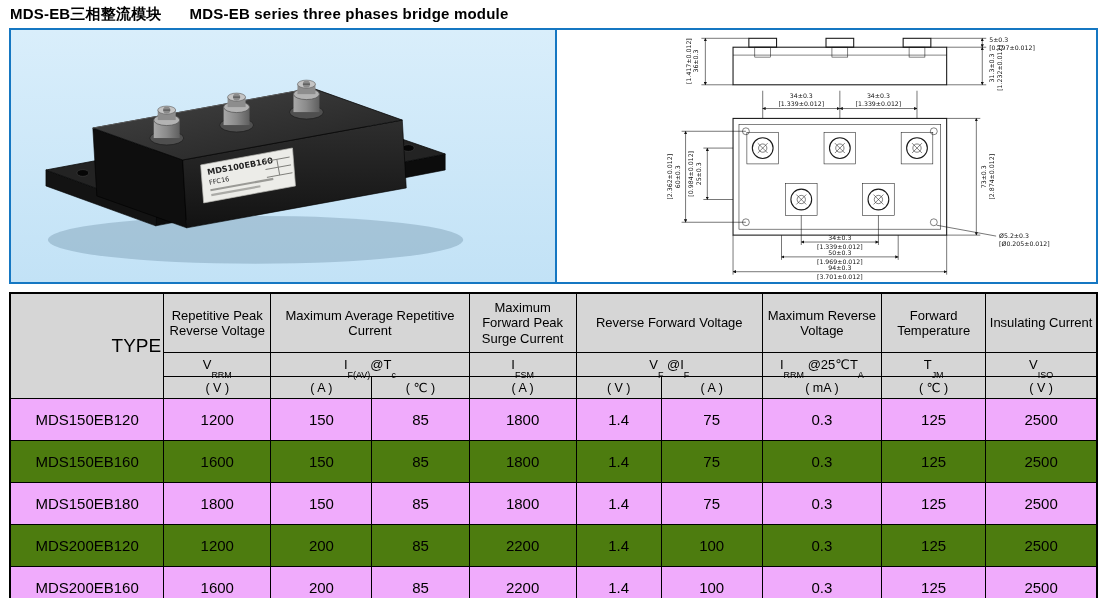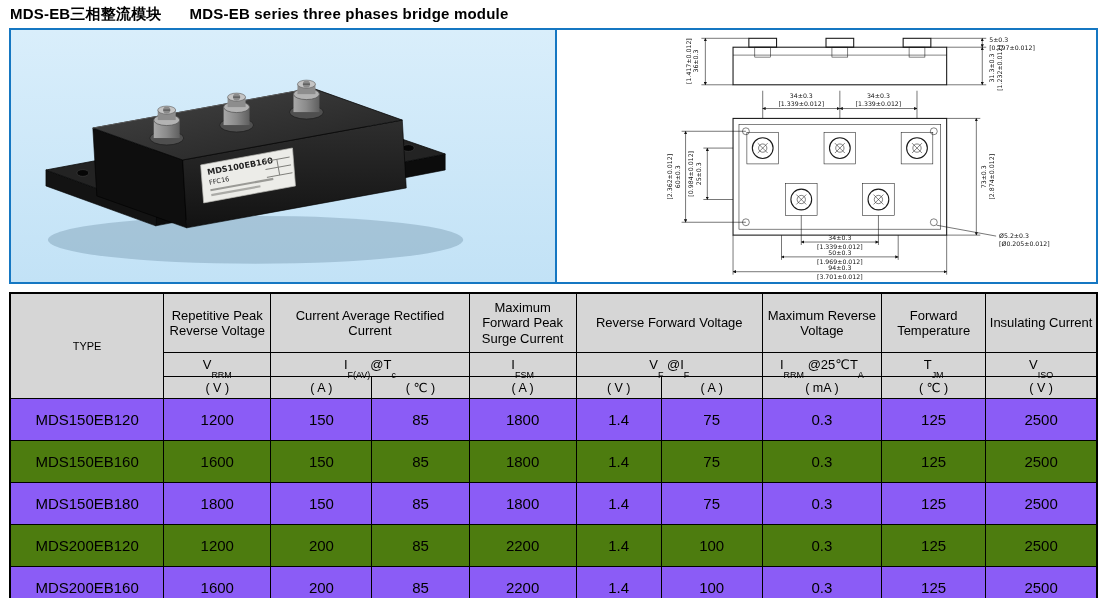--- a/index.html
+++ b/index.html
@@ -13,24 +13,24 @@
     border-right:2px solid #1577c2;box-sizing:border-box;}
   .panel-drawing{flex:1;background:#fff;}
   .panel-photo svg,.panel-drawing svg{width:100%;height:100%;display:block;}
   
   .table-wrap{margin:8px 9px 0 9px;}
   table{border-collapse:collapse;width:1089px;table-layout:fixed;}
   th,td{border:1px solid #000;text-align:center;vertical-align:middle;padding:1px 2px;}
   table{border:2px solid #000;}
   thead th{background:#d6d6d6;font-weight:normal;}
   th.grp{font-size:13px;line-height:1.18;height:56px;}
-  th.type-h{font-size:11px;}
+  th.type-h{font-size:19px;text-align:right;}
   th.sym{font-size:13px;height:21px;}
   th.unit{font-size:12.5px;height:19px;}
-  tbody td{font-size:15px;height:39px;background:#8b5cf6;}
+  tbody td{font-size:15px;height:39px;background:#f0abfc;}
   tbody tr.alt td{background:#4d7c0f;}
   td.type{font-size:15px;}
   .sub{font-size:69%;position:relative;top:9px;}
   
   .dtxt{font-family:"DejaVu Sans",sans-serif;font-size:6.3px;fill:#111;text-anchor:middle;}
   .dtxt.start{text-anchor:start;}
   .ol{fill:none;stroke:#1a1a1a;stroke-width:1.1;}
   .ol2{fill:none;stroke:#1a1a1a;stroke-width:0.55;}
   .dim{fill:none;stroke:#1a1a1a;stroke-width:0.6;}
   .lbl-txt{font-family:"DejaVu Sans",sans-serif;fill:#222;}
@@ -290,21 +290,21 @@
           <col style="width:84px">
           <col style="width:100px">
           <col style="width:118px">
         <col style="width:103px">
           <col style="width:110px">
       </colgroup>
       <thead>
         <tr>
           <th rowspan="3" class="type-h">TYPE</th>
           <th class="grp">Repetitive Peak Reverse Voltage</th>
-          <th class="grp" colspan="2">Current Average Rectified Current</th>
+          <th class="grp" colspan="2">Maximum Average Repetitive Current</th>
           <th class="grp">Maximum Forward Peak Surge Current</th>
           <th class="grp" colspan="2">Reverse Forward Voltage</th>
           <th class="grp">Maximum Reverse Voltage</th>
           <th class="grp">Forward Temperature</th>
           <th class="grp">Insulating Current</th>
         </tr>
         <tr>
           <th class="sym"><span>V</span><span class="sub">RRM</span></th>
           <th class="sym" colspan="2"><span>I</span><span class="sub">F(AV)</span><span>@T</span><span class="sub">c</span></th>
           <th class="sym"><span>I</span><span class="sub">FSM</span></th>

